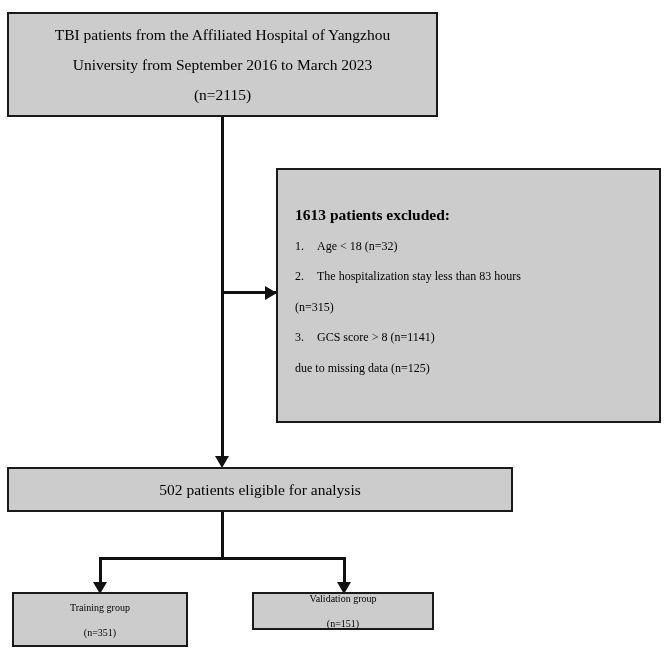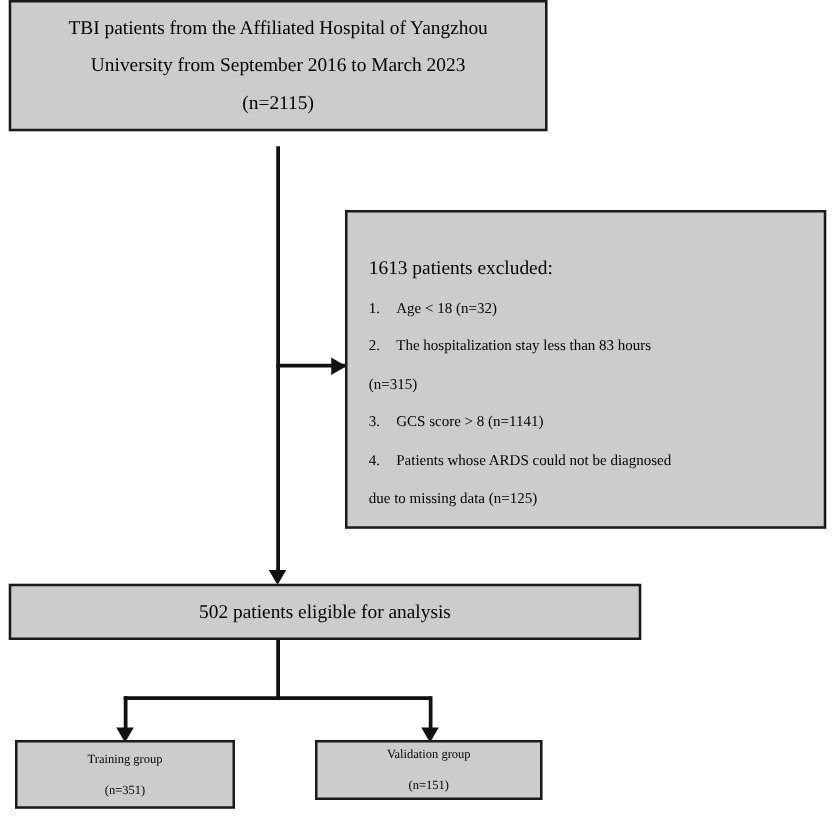--- a/index.html
+++ b/index.html
@@ -30,21 +30,21 @@
 
   .node .line {
     display: block;
     text-align: center;
     white-space: pre;
   }
 
   
   #node-source {
     left: 7px;
-    top: 0;
+    top: 12px;
     width: 431px;
     height: 105px;
     padding: 0 14px;
   }
   #node-source .line {
     font-size: 15.5px;
     line-height: 30px;
   }
 
   
@@ -54,20 +54,21 @@
     width: 385px;
     height: 255px;
     align-items: flex-start;
     justify-content: flex-start;
     padding: 30px 0 0 17px;
   }
   #node-excluded .line {
     text-align: right;
     font-size: 15.5px;
     line-height: 30.5px;
+    font-weight: bold;
   }
   #node-excluded .numbered {
     display: block;
     text-align: left;
     font-size: 12px;
     line-height: 30.5px;
     white-space: pre;
   }
   #node-excluded .numbered .num {
     display: inline-block;
@@ -90,21 +91,21 @@
   #node-training {
     left: 12px;
     top: 592px;
     width: 176px;
     height: 55px;
   }
   #node-validation {
     left: 252px;
     top: 592px;
     width: 182px;
-    height: 48px;
+    height: 38px;
   }
   #node-training .line,
   #node-validation .line {
     font-size: 10px;
     line-height: 25px;
   }
 
   
   .conn {
     position: absolute;
@@ -202,21 +203,20 @@
     <span class="line">1613 patients excluded:</span>
 
     <span class="numbered"><span class="num">1.</span><span>Age &lt; 18 (n=32)</span></span>
 
     <span class="numbered"><span class="num">2.</span><span>The hospitalization stay less than 83 hours</span></span>
 
     <span class="numbered"><span>(n=315)</span></span>
 
     <span class="numbered"><span class="num">3.</span><span>GCS score &gt; 8 (n=1141)</span></span>
 
-    <span class="numbered"><span class="num">4.</span><span>Patients whose ARDS could not be diagnosed</span></span>
 
     <span class="numbered"><span>due to missing data (n=125)</span></span>
   </div>
 
   <div class="node" id="node-eligible">
     <span class="line">502 patients eligible for analysis</span>
   </div>
 
   <div class="node" id="node-training">
     <span class="line">Training group</span>

